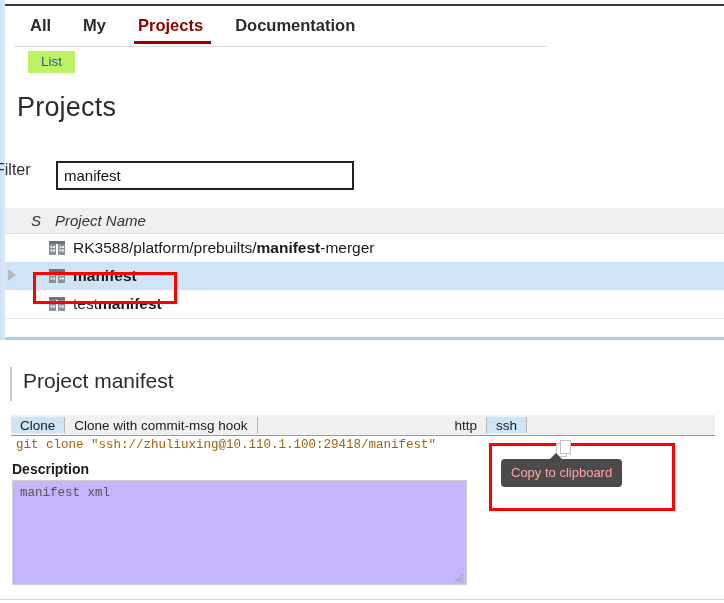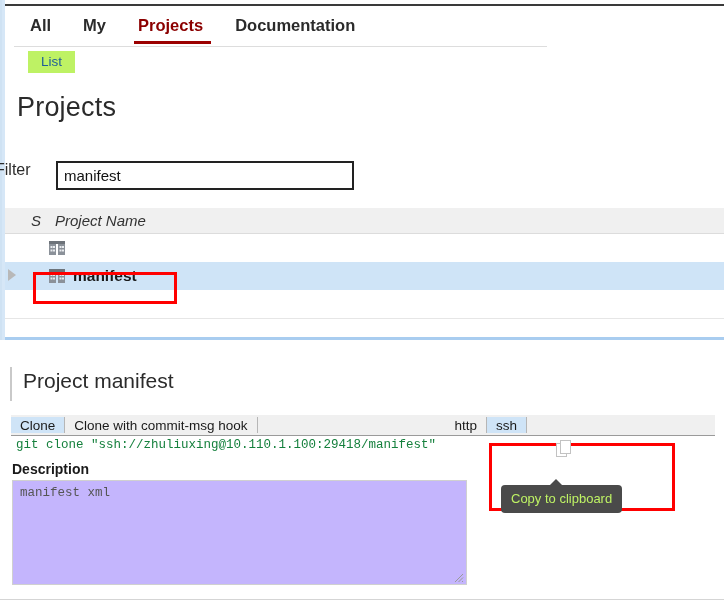--- a/index.html
+++ b/index.html
@@ -149,21 +149,21 @@
     display: flex; align-items: center;
     border-right: 1px solid #b6b6b6;
     white-space: nowrap; cursor: pointer;
   }
   .clone-tab.sel { background: #cfe4f7; }
   .clone-spacer { flex: 1 1 auto; }
 
   .clone-cmd {
     position: absolute; left: 16px; top: 87px;
     font-family: "Liberation Mono", monospace;
-    font-size: 12.5px; color: #15803d; white-space: nowrap;
+    font-size: 12.5px; color: #a16207; white-space: nowrap;
   }
 
   .desc-label {
     position: absolute; left: 12px; top: 110px;
     font-size: 14px; font-weight: bold; color: #1a1a1a;
   }
   .desc-box {
     position: absolute; left: 12px; top: 129px;
     width: 455px; height: 105px;
     background: #c4b5fd; border: 1px solid #d0d0d0;
@@ -181,23 +181,23 @@
     position: absolute; left: 489px; top: 443px;
     width: 186px; height: 68px;
     border: 3px solid #ff0000; background: #fff;
   }
   .clip-icon {
     position: absolute; left: 556px; top: 440px;
     width: 16px; height: 17px;
   }
   .tooltip {
     position: absolute; left: 501px; top: 459px;
-    background: #4a4a4a; color: #bef264;
+    background: #4a4a4a; color: #fca5a5;
     font-size: 13px; padding: 6px 10px 7px 10px;
-    border-radius: 4px; white-space: nowrap; margin-top: 26px;
+    border-radius: 4px; white-space: nowrap;
   }
   .tooltip::before {
     content: ""; position: absolute; left: 48px; top: -6px;
     border-left: 7px solid transparent;
     border-right: 7px solid transparent;
     border-bottom: 7px solid #4a4a4a;
   }
 
   .bottom-rule {
     position: absolute; left: 0; top: 599px; width: 724px; height: 1px;
@@ -245,20 +245,21 @@
           <rect x="0" y="0" width="16" height="3" fill="#6d737a"></rect>
           <rect x="1.5" y="5" width="2" height="2" fill="#e9ecef"></rect>
           <rect x="4" y="5" width="2" height="2" fill="#e9ecef"></rect>
           <rect x="10.5" y="5" width="2" height="2" fill="#e9ecef"></rect>
           <rect x="13" y="5" width="2" height="2" fill="#e9ecef"></rect>
           <rect x="1.5" y="8.5" width="2" height="2" fill="#e9ecef"></rect>
           <rect x="4" y="8.5" width="2" height="2" fill="#e9ecef"></rect>
           <rect x="10.5" y="8.5" width="2" height="2" fill="#e9ecef"></rect>
           <rect x="13" y="8.5" width="2" height="2" fill="#e9ecef"></rect>
         </svg>
+        <span class="row-label"><span>RK3588/platform/prebuilts/</span><b>manifest</b><span>-merger</span></span>
       </div>
     </div>
 
     <div class="row selected">
       <span class="expander"></span>
       <div class="row-inner">
         <svg class="proj-icon" viewBox="0 0 17 14">
           <rect x="0" y="3" width="7" height="11" fill="#8b9199"></rect>
           <rect x="9" y="3" width="7" height="11" fill="#8b9199"></rect>
           <rect x="0" y="0" width="16" height="3" fill="#6d737a"></rect>
@@ -268,20 +269,38 @@
           <rect x="13" y="5" width="2" height="2" fill="#e9ecef"></rect>
           <rect x="1.5" y="8.5" width="2" height="2" fill="#e9ecef"></rect>
           <rect x="4" y="8.5" width="2" height="2" fill="#e9ecef"></rect>
           <rect x="10.5" y="8.5" width="2" height="2" fill="#e9ecef"></rect>
           <rect x="13" y="8.5" width="2" height="2" fill="#e9ecef"></rect>
         </svg>
         <span class="row-label"><span></span><b>manifest</b><span></span></span>
       </div>
     </div>
 
+    <div class="row">
+      <div class="row-inner">
+        <svg class="proj-icon" viewBox="0 0 17 14">
+          <rect x="0" y="3" width="7" height="11" fill="#8b9199"></rect>
+          <rect x="9" y="3" width="7" height="11" fill="#8b9199"></rect>
+          <rect x="0" y="0" width="16" height="3" fill="#6d737a"></rect>
+          <rect x="1.5" y="5" width="2" height="2" fill="#e9ecef"></rect>
+          <rect x="4" y="5" width="2" height="2" fill="#e9ecef"></rect>
+          <rect x="10.5" y="5" width="2" height="2" fill="#e9ecef"></rect>
+          <rect x="13" y="5" width="2" height="2" fill="#e9ecef"></rect>
+          <rect x="1.5" y="8.5" width="2" height="2" fill="#e9ecef"></rect>
+          <rect x="4" y="8.5" width="2" height="2" fill="#e9ecef"></rect>
+          <rect x="10.5" y="8.5" width="2" height="2" fill="#e9ecef"></rect>
+          <rect x="13" y="8.5" width="2" height="2" fill="#e9ecef"></rect>
+        </svg>
+        <span class="row-label"><span>test</span><b>manifest</b><span></span></span>
+      </div>
+    </div>
 
     <div class="list-bottom-rule"></div>
   </div>
 
   <div class="annot-row"></div>
 
   <div class="detail-panel">
 
     <div class="detail-title-bar"></div>
     <div class="detail-title">Project manifest</div>

